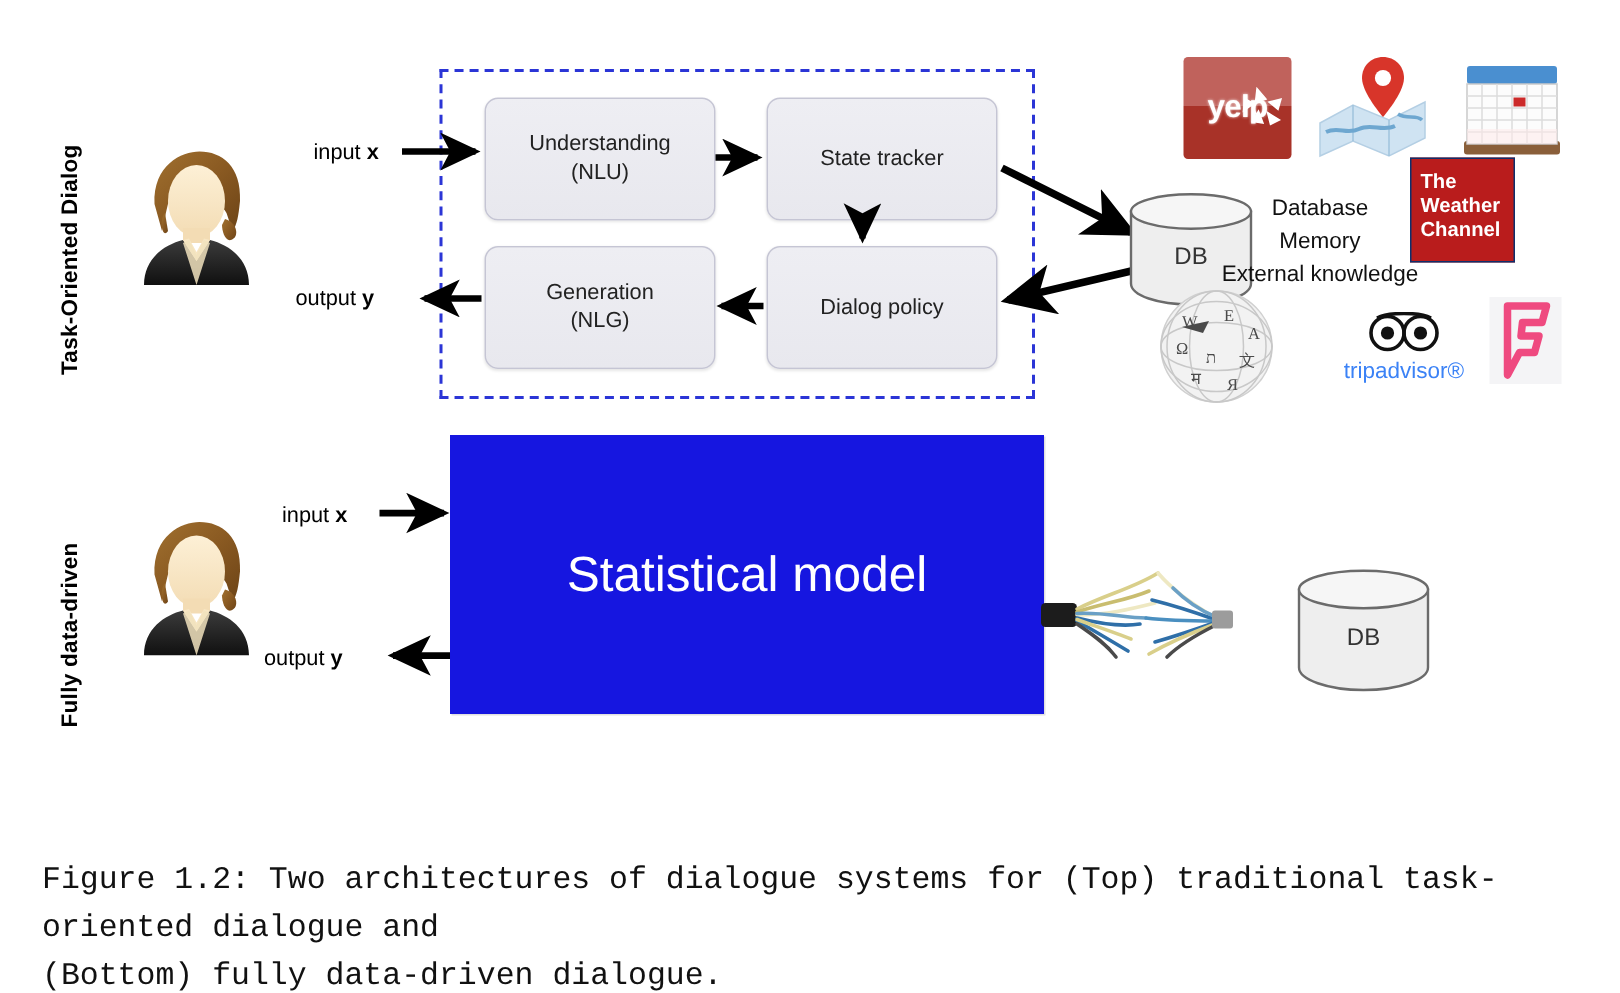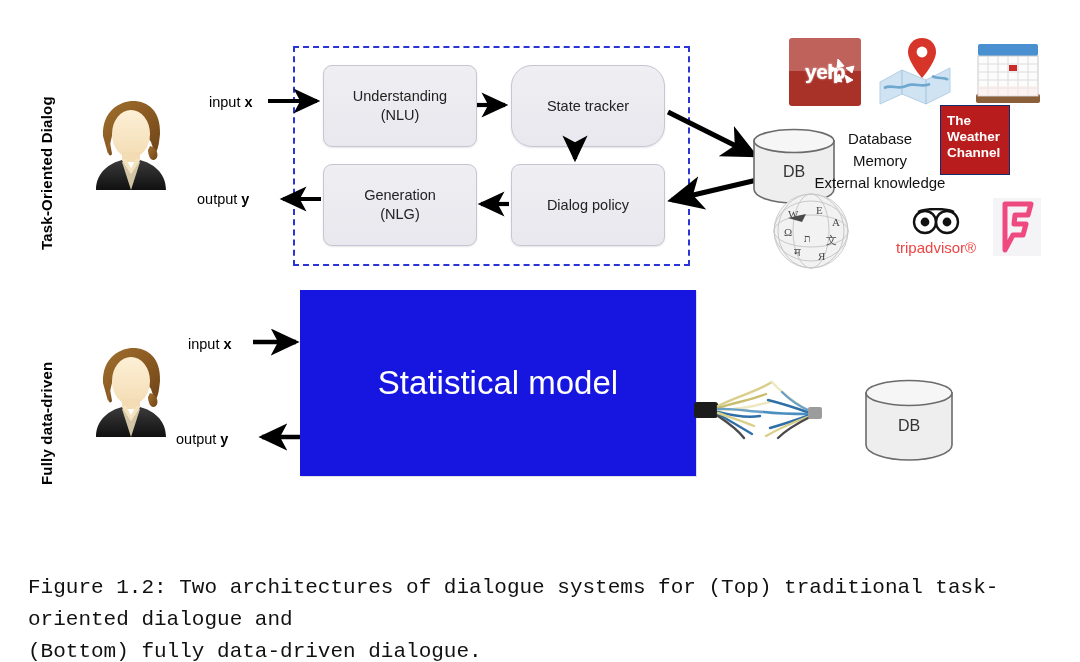--- a/index.html
+++ b/index.html
@@ -48,21 +48,21 @@
     position:absolute;
     background:linear-gradient(180deg,#eeeef3 0%,#e8e8ee 100%);
     border:1px solid #c5c5d4;
     border-radius:9px;
     box-shadow:0 1px 2px rgba(0,0,0,.10);
     display:flex;align-items:center;justify-content:center;
     text-align:center;
     font-size:14.5px;line-height:1.28;color:#222;
   }
   #mod-nlu   {left:323px;top:65px; width:152px;height:80px;}
-  #mod-state {left:511px;top:65px; width:152px;height:80px;border-radius:21px;}
+  #mod-state {left:511px;top:65px; width:152px;height:80px;}
   #mod-nlg   {left:323px;top:164px;width:152px;height:80px;}
   #mod-policy{left:511px;top:164px;width:152px;height:80px;}
 
   
   #blue-box{
     position:absolute;left:300px;top:290px;width:396px;height:186px;
     background:#1616e0;
     display:flex;align-items:center;justify-content:center;
     flex-direction:column;
     color:#ffffff;
@@ -101,21 +101,21 @@
   #logo-weather{left:940px;top:105px;width:68px;height:68px;background:#b91c1c;
     border:1px solid #0f2e6b;}
   #logo-weather .wl{position:absolute;left:6px;top:7px;right:4px;
     font-size:13.5px;font-weight:bold;color:#fff;line-height:1.18;text-align:left;}
 
   #logo-wiki{left:772px;top:192px;width:78px;height:78px;}
 
   #logo-tripadvisor{left:888px;top:208px;width:96px;height:48px;}
   #logo-tripadvisor .tw{
     position:absolute;left:0;bottom:0;width:100%;text-align:center;
-    font-size:15px;color:#ef4444;}
+    font-size:15px;color:#3b82f6;}
 
   #logo-foursquare{left:993px;top:198px;width:48px;height:58px;background:#f4f4f6;}
 
   
   #cable{position:absolute;left:694px;top:372px;width:140px;height:78px;}
 
   
   #caption{
     position:absolute;left:28px;top:572px;width:1028px;
     font-family:Liberation Mono, monospace;

